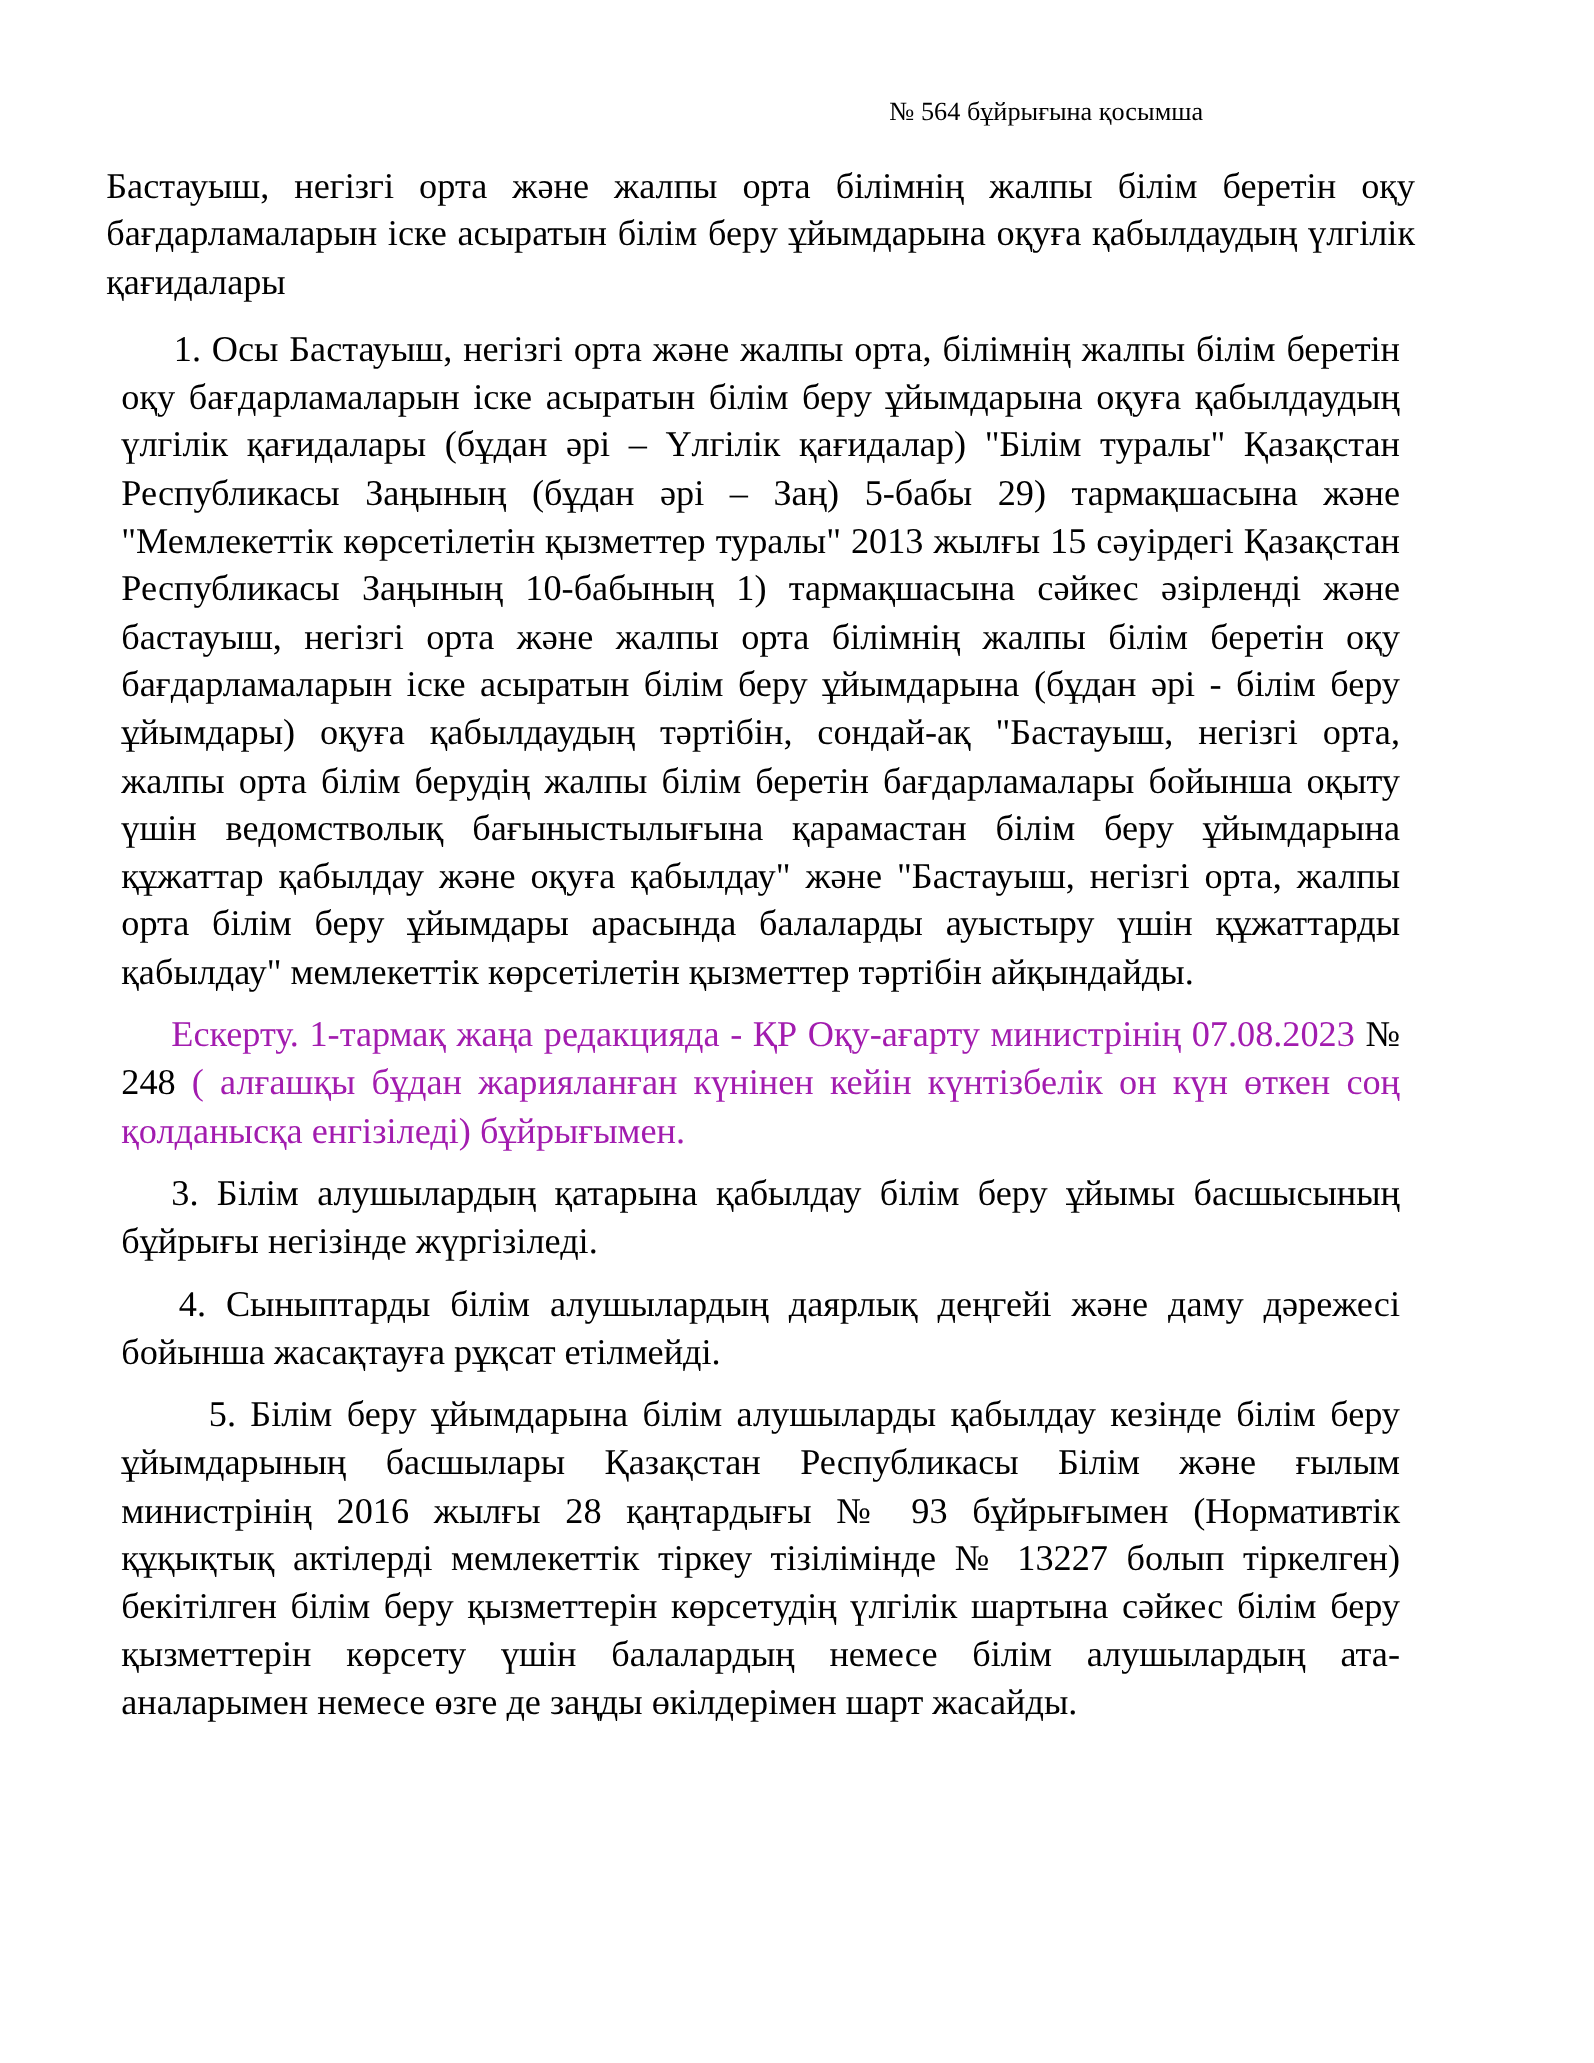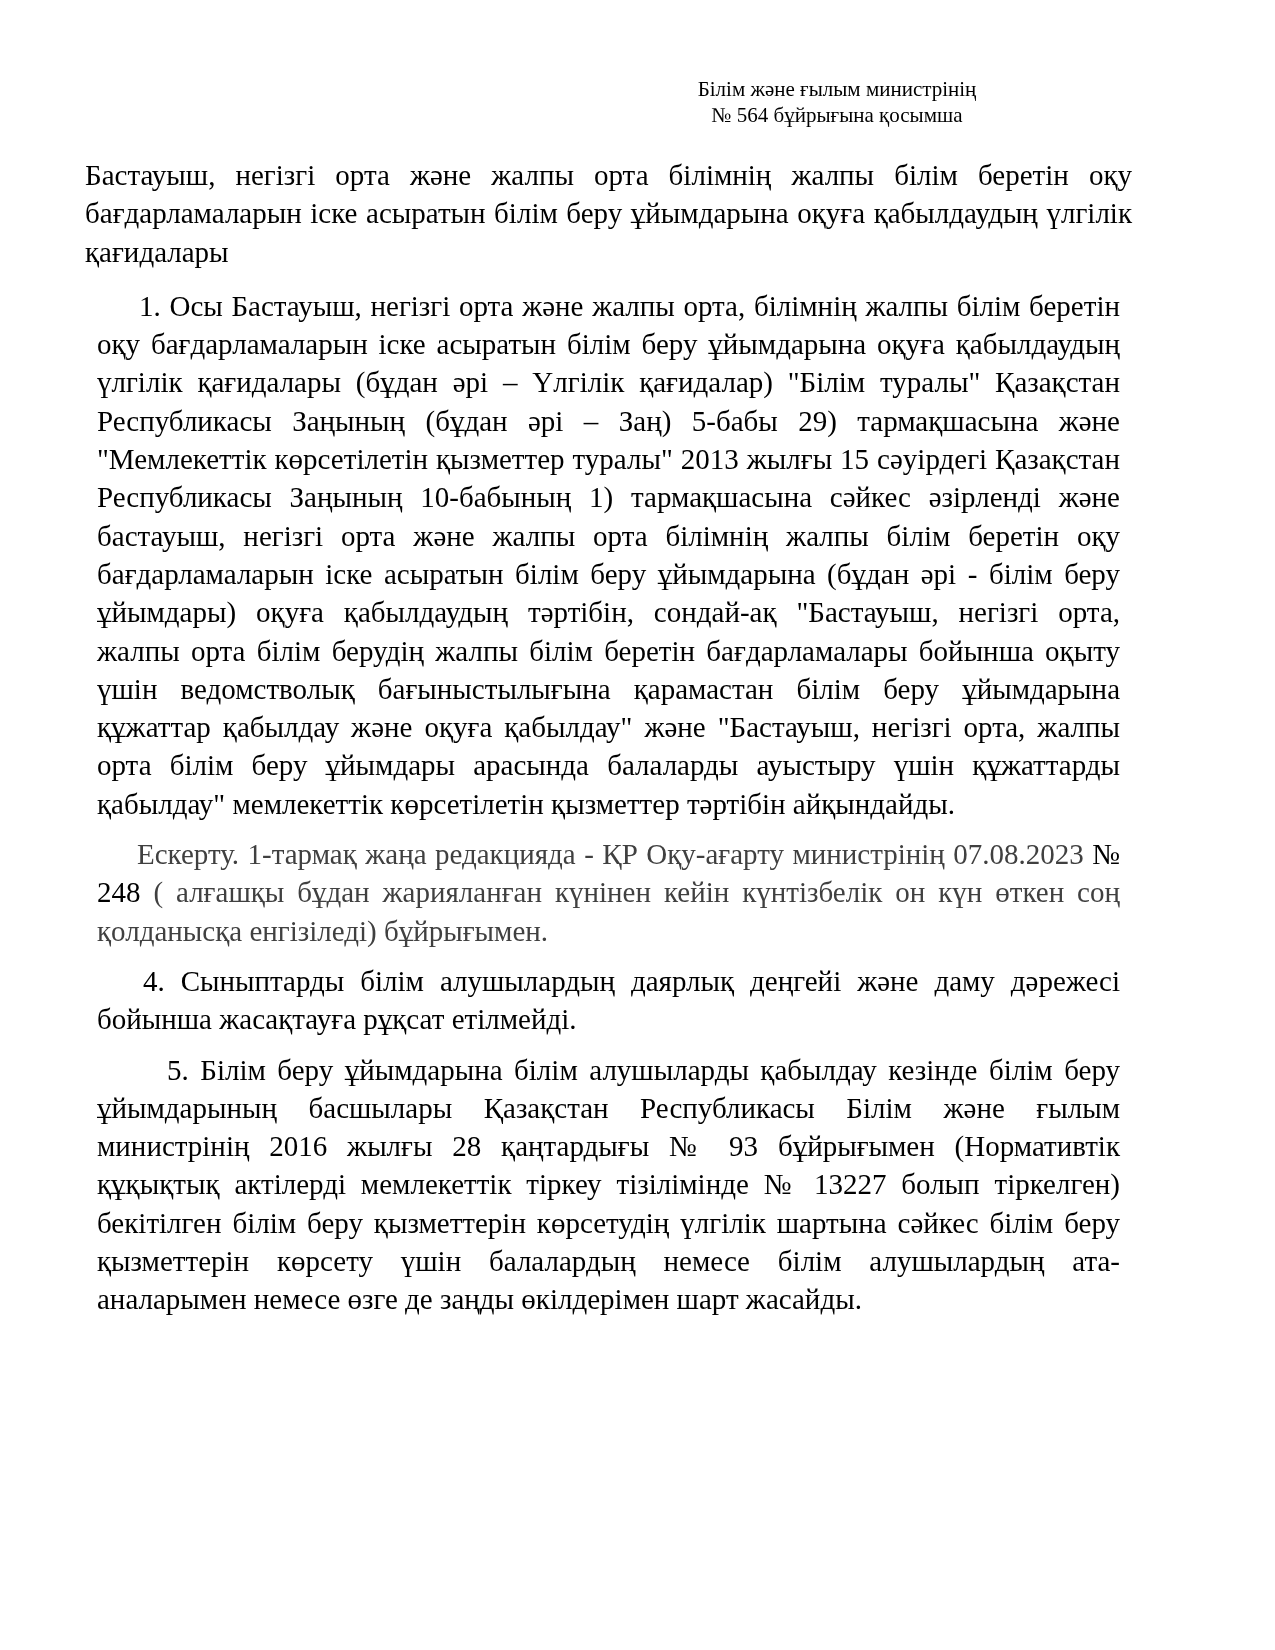--- a/index.html
+++ b/index.html
@@ -40,38 +40,38 @@
     font-size: 29px;
     line-height: 38.3px;
     text-align: justify;
     margin: 12px;
   }
   .indent-sm  { text-indent: 40px; }
   .indent-p1  { text-indent: 42px; }
   .indent-p4  { text-indent: 46px; }
   .indent-p5  { text-indent: 70px; }
   .indent-lg  { text-indent: 92px; }
-  .note-red   { color: #404040; }
+  .note-red   { color: #a21caf; }
   .note-black { color: #000000; }
 </style>
 </head>
 <body>
 
 <div class="content">
 
   <div class="doc-header">
-    <div>Білім және ғылым министрінің</div>
     <div>№ 564 бұйрығына қосымша</div>
   </div>
 
   <div class="doc-title">Бастауыш, негізгі орта және жалпы орта білімнің жалпы білім беретін оқу бағдарламаларын іске асыратын білім беру ұйымдарына оқуға қабылдаудың үлгілік қағидалары</div>
 
   <p class="para indent-p1">1. Осы Бастауыш, негізгі орта және жалпы орта, білімнің жалпы білім беретін оқу бағдарламаларын іске асыратын білім беру ұйымдарына оқуға қабылдаудың үлгілік қағидалары (бұдан әрі – Үлгілік қағидалар) "Білім туралы" Қазақстан Республикасы Заңының (бұдан әрі – Заң) 5-бабы 29) тармақшасына және "Мемлекеттік көрсетілетін қызметтер туралы" 2013 жылғы 15 сәуірдегі Қазақстан Республикасы Заңының 10-бабының 1) тармақшасына сәйкес әзірленді және бастауыш, негізгі орта және жалпы орта білімнің жалпы білім беретін оқу бағдарламаларын іске асыратын білім беру ұйымдарына (бұдан әрі - білім беру ұйымдары) оқуға қабылдаудың тәртібін, сондай-ақ "Бастауыш, негізгі орта, жалпы орта білім берудің жалпы білім беретін бағдарламалары бойынша оқыту үшін ведомстволық бағыныстылығына қарамастан білім беру ұйымдарына құжаттар қабылдау және оқуға қабылдау" және "Бастауыш, негізгі орта, жалпы орта білім беру ұйымдары арасында балаларды ауыстыру үшін құжаттарды қабылдау" мемлекеттік көрсетілетін қызметтер тәртібін айқындайды.</p>
 
   <p class="para indent-sm"><span class="note-red">Ескерту. 1-тармақ жаңа редакцияда - ҚР Оқу-ағарту министрінің 07.08.2023 </span><span class="note-black">№ 248</span><span class="note-red"> ( алғашқы бұдан жарияланған күнінен кейін күнтізбелік он күн өткен соң қолданысқа енгізіледі) бұйрығымен.</span></p>
 
 
+  <p class="para indent-sm">3. Білім алушылардың қатарына қабылдау білім беру ұйымы басшысының бұйрығы негізінде жүргізіледі.</p>
 
   <p class="para indent-p4">4. Сыныптарды білім алушылардың даярлық деңгейі және даму дәрежесі бойынша жасақтауға рұқсат етілмейді.</p>
 
   <p class="para indent-p5">5. Білім беру ұйымдарына білім алушыларды қабылдау кезінде білім беру ұйымдарының басшылары Қазақстан Республикасы Білім және ғылым министрінің 2016 жылғы 28 қаңтардығы № 93 бұйрығымен (Нормативтік құқықтық актілерді мемлекеттік тіркеу тізілімінде № 13227 болып тіркелген) бекітілген білім беру қызметтерін көрсетудің үлгілік шартына сәйкес білім беру қызметтерін көрсету үшін балалардың немесе білім алушылардың ата-аналарымен немесе өзге де заңды өкілдерімен шарт жасайды.</p>
 
 </div>
 
 </body></html>

